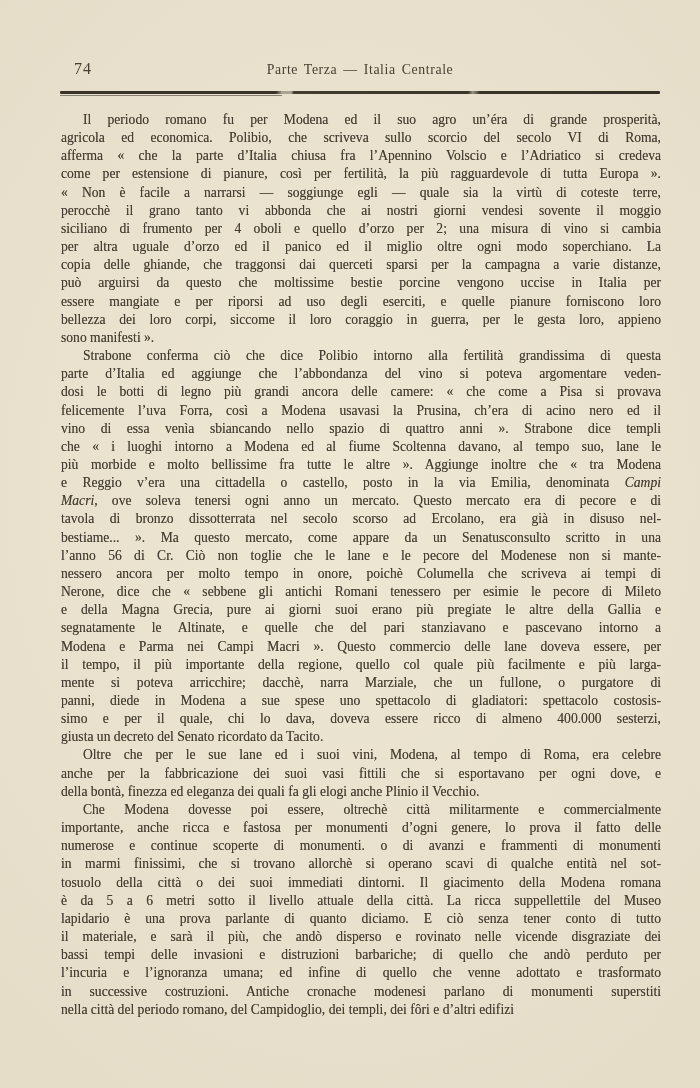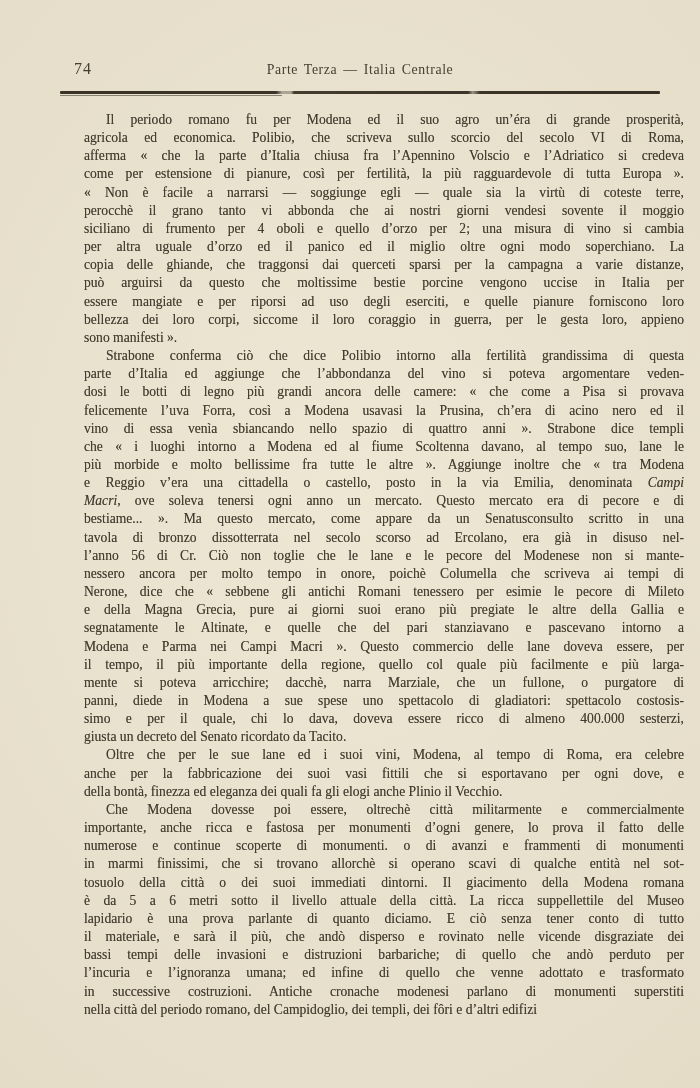--- a/index.html
+++ b/index.html
@@ -100,21 +100,21 @@
 </style>
 </head>
 <body style="background: rgb(232, 224, 203);">
 
 <div class="page">
   <div class="page-header">
     <span class="page-number">74</span>
     <span class="running-title">Parte Terza — Italia Centrale</span>
   </div>
   <div class="header-rule"></div>
-  <div class="text-block" style="color: rgb(68, 60, 48); margin-left: 23px;">
+  <div class="text-block" style="color: rgb(68, 60, 48);">
       <div class="paragraph">
         <div class="text-line indent"><span>Il periodo romano fu per Modena ed il suo agro un’éra di grande prosperità,</span></div>
         <div class="text-line"><span>agricola ed economica. Polibio, che scriveva sullo scorcio del secolo VI di Roma,</span></div>
         <div class="text-line"><span>afferma « che la parte d’Italia chiusa fra l’Apennino Volscio e l’Adriatico si credeva</span></div>
         <div class="text-line"><span>come per estensione di pianure, così per fertilità, la più ragguardevole di tutta Europa ».</span></div>
         <div class="text-line"><span>« Non è facile a narrarsi — soggiunge egli — quale sia la virtù di coteste terre,</span></div>
         <div class="text-line"><span>perocchè il grano tanto vi abbonda che ai nostri giorni vendesi sovente il moggio</span></div>
         <div class="text-line"><span>siciliano di frumento per 4 oboli e quello d’orzo per 2; una misura di vino si cambia</span></div>
         <div class="text-line"><span>per altra uguale d’orzo ed il panico ed il miglio oltre ogni modo soperchiano. La</span></div>
         <div class="text-line"><span>copia delle ghiande, che traggonsi dai querceti sparsi per la campagna a varie distanze,</span></div>
@@ -126,22 +126,22 @@
       <div class="paragraph">
         <div class="text-line indent"><span>Strabone conferma ciò che dice Polibio intorno alla fertilità grandissima di questa</span></div>
         <div class="text-line"><span>parte d’Italia ed aggiunge che l’abbondanza del vino si poteva argomentare veden-</span></div>
         <div class="text-line"><span>dosi le botti di legno più grandi ancora delle camere: « che come a Pisa si provava</span></div>
         <div class="text-line"><span>felicemente l’uva Forra, così a Modena usavasi la Prusina, ch’era di acino nero ed il</span></div>
         <div class="text-line"><span>vino di essa venìa sbiancando nello spazio di quattro anni ». Strabone dice templi</span></div>
         <div class="text-line"><span>che « i luoghi intorno a Modena ed al fiume Scoltenna davano, al tempo suo, lane le</span></div>
         <div class="text-line"><span>più morbide e molto bellissime fra tutte le altre ». Aggiunge inoltre che « tra Modena</span></div>
         <div class="text-line"><span>e Reggio v’era una cittadella o castello, posto in la via Emilia, denominata </span><i>Campi</i></div>
         <div class="text-line"><i>Macri</i><span>, ove soleva tenersi ogni anno un mercato. Questo mercato era di pecore e di</span></div>
+        <div class="text-line"><span>tavola di bronzo dissotterrata nel secolo scorso ad Ercolano, era già in disuso nel-</span></div>
         <div class="text-line"><span>bestiame... ». Ma questo mercato, come appare da un Senatusconsulto scritto in una</span></div>
-        <div class="text-line"><span>tavola di bronzo dissotterrata nel secolo scorso ad Ercolano, era già in disuso nel-</span></div>
         <div class="text-line"><span>l’anno 56 di Cr. Ciò non toglie che le lane e le pecore del Modenese non si mante-</span></div>
         <div class="text-line"><span>nessero ancora per molto tempo in onore, poichè Columella che scriveva ai tempi di</span></div>
         <div class="text-line"><span>Nerone, dice che « sebbene gli antichi Romani tenessero per esimie le pecore di Mileto</span></div>
         <div class="text-line"><span>e della Magna Grecia, pure ai giorni suoi erano più pregiate le altre della Gallia e</span></div>
         <div class="text-line"><span>segnatamente le Altinate, e quelle che del pari stanziavano e pascevano intorno a</span></div>
         <div class="text-line"><span>Modena e Parma nei Campi Macri ». Questo commercio delle lane doveva essere, per</span></div>
         <div class="text-line"><span>il tempo, il più importante della regione, quello col quale più facilmente e più larga-</span></div>
         <div class="text-line"><span>mente si poteva arricchire; dacchè, narra Marziale, che un fullone, o purgatore di</span></div>
         <div class="text-line"><span>panni, diede in Modena a sue spese uno spettacolo di gladiatori: spettacolo costosis-</span></div>
         <div class="text-line"><span>simo e per il quale, chi lo dava, doveva essere ricco di almeno 400.000 sesterzi,</span></div>

